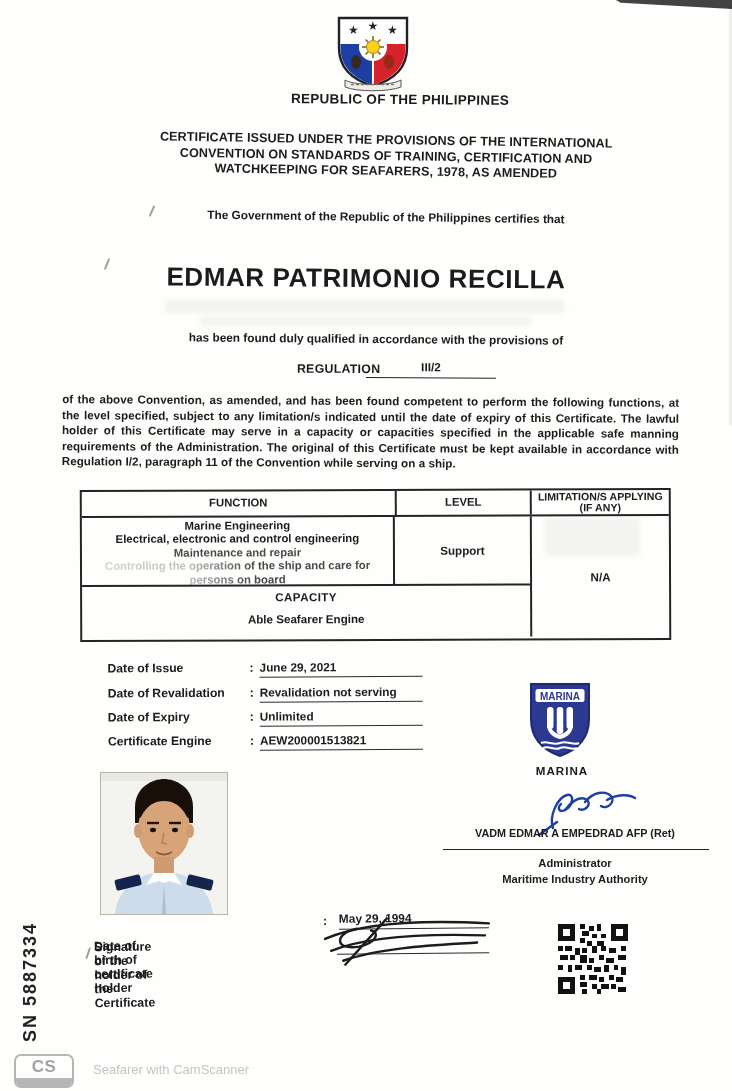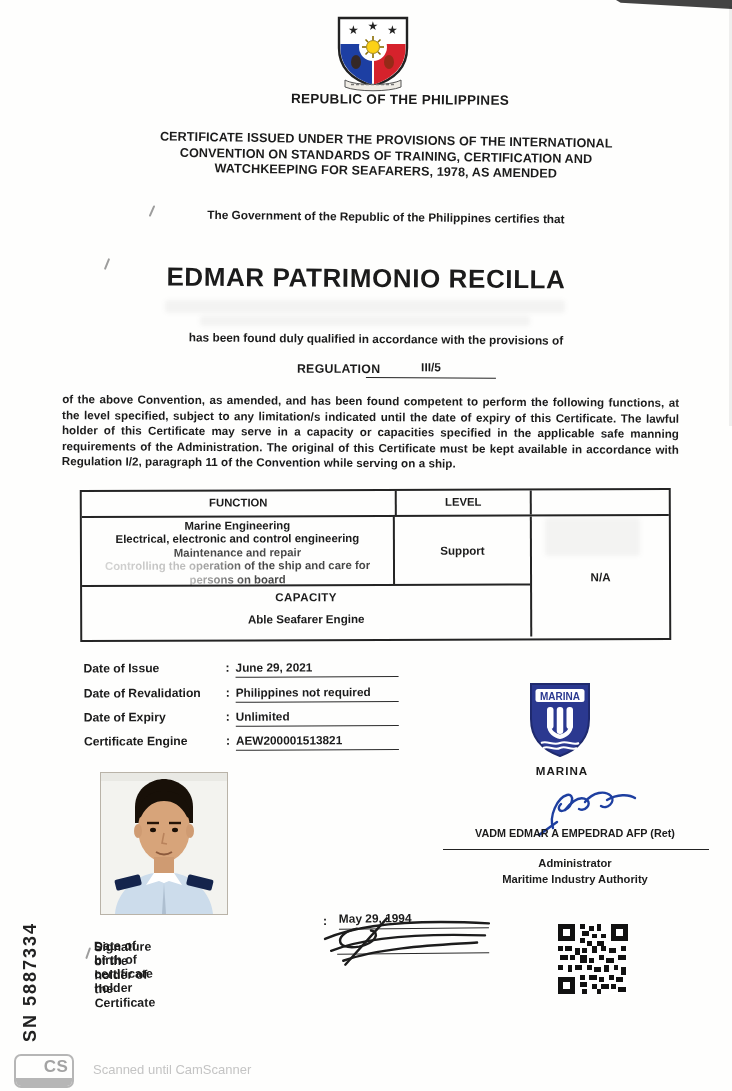--- a/index.html
+++ b/index.html
@@ -44,21 +44,21 @@
     -webkit-mask-image:linear-gradient(90deg, rgba(0,0,0,.05) 0%, rgba(0,0,0,.1) 50%, rgba(0,0,0,.8) 62%, rgba(0,0,0,.15) 75%);
     mask-image:linear-gradient(90deg, rgba(0,0,0,.05) 0%, rgba(0,0,0,.1) 50%, rgba(0,0,0,.8) 62%, rgba(0,0,0,.15) 75%); }
   .t-capacity { height:49px; text-align:center; }
   .t-cap-label { margin-top:4px; font-size:11.6px; font-weight:bold; letter-spacing:.4px; }
   .t-cap-value { margin-top:9px; font-size:11.6px; font-weight:bold; }
   .t-right { width:137px; display:flex; align-items:center; justify-content:center; font-size:11.6px; font-weight:bold; }
 
   
   .fields { top:0; left:0; transform:rotate(-.3deg); }
   .frow { position:absolute; left:80px; display:flex; align-items:flex-start; }
-  .flabel { width:142px; font-size:12.2px; font-weight:600; }
+  .flabel { width:142px; font-size:12.2px; font-weight:600;margin-left:24px; }
   .fcolon { font-size:12.2px; font-weight:bold; margin-right:6px; }
   .fvalue { min-width:163px; border-bottom:1.5px solid #2a2a2a; font-size:11.8px; font-weight:bold; padding-bottom:2px; }
 
   
   .marina-caption { top:764px; left:520px; width:84px; font-size:11.6px; font-weight:bold; letter-spacing:1px; }
   .sig-name { top:827px; left:436px; width:278px; font-size:10.8px; font-weight:bold; }
   .sig-rule { top:849px; left:443px; width:266px; border-top:1.6px solid #222; }
   .sig-title { top:857px; left:436px; width:278px; font-size:11.2px; font-weight:bold; }
   .sig-org { top:873px; left:436px; width:278px; font-size:11.2px; font-weight:bold; }
 
@@ -70,21 +70,21 @@
   .sig-underline { position:absolute; left:328px; top:957px; width:152px; border-top:1.6px solid #2a2a2a; }
 
   .photo-frame { top:772px; left:100px; width:128px; height:143px; border:1px solid #b9b3a8; background:#f4f4f0; }
 
   
   .serial { top:1042px; left:20px; width:158px; font-size:18px; font-weight:600; letter-spacing:2px; color:#222;
     transform:rotate(-90deg); transform-origin:0 0; }
 
   
   .cs-logo { top:1054px; left:14px; width:60px; height:34px; border:2.5px solid #b6b6b6; border-radius:7px; overflow:hidden; }
-  .cs-letters { position:absolute; top:1px; left:12px; width:100%; text-align:center; font-size:17px; font-weight:bold; color:#a3a3a3; letter-spacing:.5px; }
+  .cs-letters { position:absolute; top:1px; left:0; width:100%; text-align:center; font-size:17px; font-weight:bold; color:#a3a3a3; letter-spacing:.5px; }
   .cs-bar { position:absolute; bottom:0; left:0; width:100%; height:8px; background:#b6b6b6; }
   .cs-text { top:1062px; left:93px; font-size:13px; color:#c4c4c4; }
 
   
   .ghost { background:rgba(60,60,60,.06); filter:blur(2px); border-radius:3px; }
   .slash { width:2px; height:12px; background:rgba(0,0,0,.38); border-radius:1px; }
   .edge-top-right { top:0; left:616px; width:116px; height:9px; background:#2f2f2f; clip-path:polygon(0 0,100% 0,100% 100%,4% 30%); opacity:.9; }
   .edge-right { top:6px; right:0; width:3px; height:420px; background:rgba(0,0,0,.06); }
 </style>
 </head>
@@ -134,29 +134,30 @@
   <div class="abs slash" style="top:258px;left:106px;transform:rotate(22deg);"></div>
   <div class="abs ctr holder-name">EDMAR PATRIMONIO RECILLA</div>
 
   <div class="abs ghost" style="top:300px;left:165px;width:400px;height:13px;"></div>
   <div class="abs ghost" style="top:316px;left:200px;width:330px;height:10px;"></div>
 
   <div class="abs ctr qualified">has been found duly qualified in accordance with the provisions of</div>
 
   <div class="abs regulation">
     <span class="reg-label">REGULATION</span>
-    <span class="reg-line">III/5</span>
+    <span class="reg-line">III/2</span>
   </div>
 
   <div class="abs paragraph">of the above Convention, as amended, and has been found competent to perform the following functions, at the level specified, subject to any limitation/s indicated until the date of expiry of this Certificate. The lawful holder of this Certificate may serve in a capacity or capacities specified in the applicable safe manning requirements of the Administration. The original of this Certificate must be kept available in accordance with Regulation I/2, paragraph 11 of the Convention while serving on a ship.</div>
 
   <div class="abs cert-table">
     <div class="t-header">
       <div class="t-h-fn">FUNCTION</div>
       <div class="t-h-lv">LEVEL</div>
+      <div class="t-h-lm">LIMITATION/S APPLYING (IF ANY)</div>
     </div>
     <div class="t-body">
       <div class="t-left">
         <div class="t-funcrow">
           <div class="t-funcs">
             <div>Marine Engineering</div>
             <div>Electrical, electronic and control engineering</div>
             <div class="func-fade2" style="opacity:.8;-webkit-mask-image:none;mask-image:none;">Maintenance and repair</div>
             <div class="func-fade">Controlling the operation of the ship and care for persons on board</div>
           </div>
@@ -174,21 +175,21 @@
 
   <div class="abs fields">
     <div class="frow" style="top:662px;">
       <span class="flabel">Date of Issue</span>
       <span class="fcolon">:</span>
       <span class="fvalue">June 29, 2021</span>
     </div>
     <div class="frow" style="top:687px;">
       <span class="flabel">Date of Revalidation</span>
       <span class="fcolon">:</span>
-      <span class="fvalue">Philippines not required</span>
+      <span class="fvalue">Revalidation not serving</span>
     </div>
     <div class="frow" style="top:711px;">
       <span class="flabel">Date of Expiry</span>
       <span class="fcolon">:</span>
       <span class="fvalue">Unlimited</span>
     </div>
     <div class="frow" style="top:735px;">
       <span class="flabel">Certificate Engine</span>
       <span class="fcolon">:</span>
       <span class="fvalue">AEW200001513821</span>
@@ -318,15 +319,15 @@
         <rect x="16" y="27" width="2" height="2"></rect>
     </g>
   </svg>
 
   <div class="abs serial">SN 5887334</div>
 
   <div class="abs cs-logo">
     <div class="cs-letters" style="position:absolute;">CS</div>
     <div class="cs-bar"></div>
   </div>
-  <div class="abs cs-text">Scanned until CamScanner</div>
+  <div class="abs cs-text">Seafarer with CamScanner</div>
 
 </div>
 
 </body></html>

